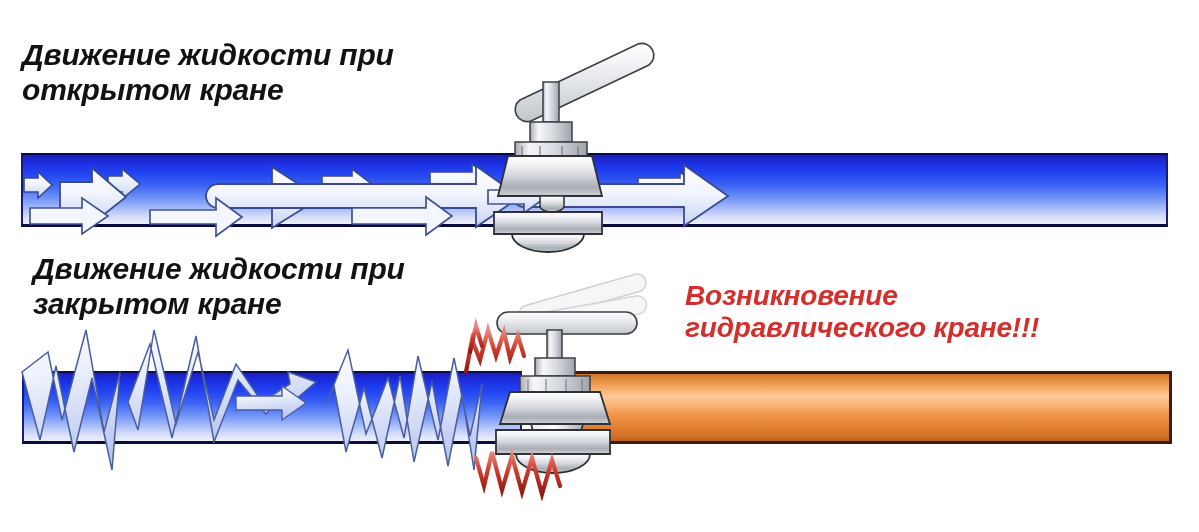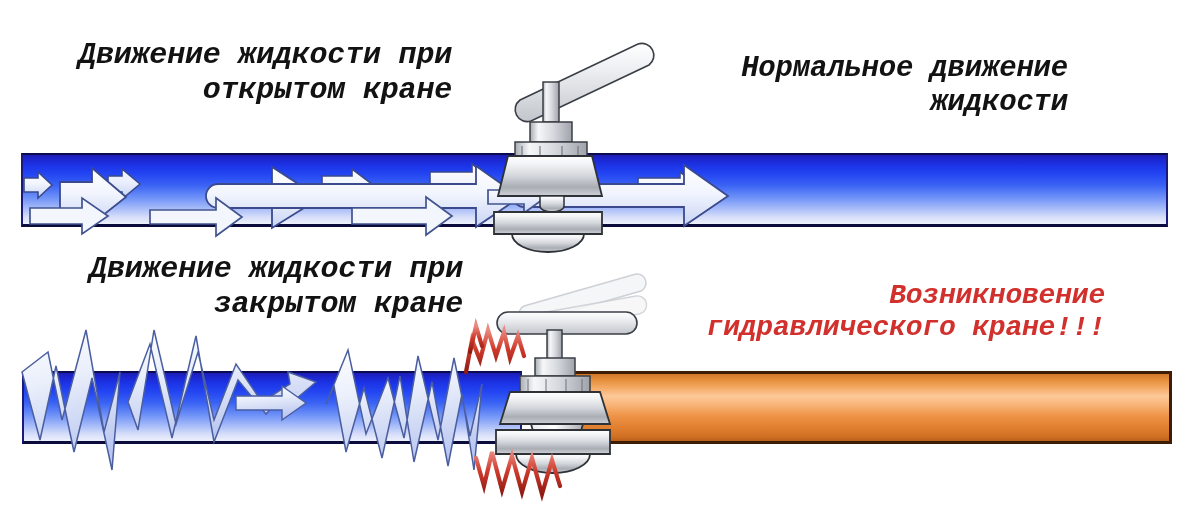--- a/index.html
+++ b/index.html
@@ -1,28 +1,27 @@
 <!DOCTYPE html>
 <html><head>
 <meta charset="utf-8">
 <style>
   html,body{margin:0;padding:0;background:#ffffff;}
   body{width:1199px;height:532px;overflow:hidden;font-family:"DejaVu Sans","Liberation Sans",sans-serif;}
   #stage{position:relative;width:1199px;height:532px;background:#fff;}
 
   .label{
     position:absolute;
-    font-family:Liberation Mono, monospace;
+    font-family:Liberation Sans, sans-serif;
     font-weight:700;
     font-style:italic;
     color:#121212;
     line-height:1.16;
     white-space:pre-line;
     letter-spacing:-0.2px;
-    text-align:right;
   }
   .label.red{color:#d2302c;}
 
   #lbl-open{left:22px;top:38px;font-size:30px;width:430px;}
   #lbl-normal{left:668px;top:52px;font-size:29px;width:400px;}
   #lbl-closed{left:33px;top:252px;font-size:30px;width:430px;}
   #lbl-hammer{left:685px;top:280px;font-size:28px;width:420px;}
 
   
   .pipe{position:absolute;box-sizing:border-box;}
@@ -185,20 +184,18 @@
       <path d="M470,352 L476,326 L482,346"></path>
     </g>
     <g fill="none" stroke="url(#gRed)" stroke-width="4.2" stroke-linecap="round">
       <path d="M476,458 L484,486 L492,452 L502,490 L512,456 L522,492 L532,458 L542,494 L552,460 L560,486"></path>
     </g>
 
   </svg>
 
   <div class="label" id="lbl-open">Движение жидкости при
 открытом кране</div>
-  <div class="label" id="lbl-normal">Нормальное движение
-жидкости</div>
   <div class="label" id="lbl-closed">Движение жидкости при
 закрытом кране</div>
   <div class="label red" id="lbl-hammer">Возникновение
 гидравлического кране!!!</div>
 
 </div>
 
 </body></html>

